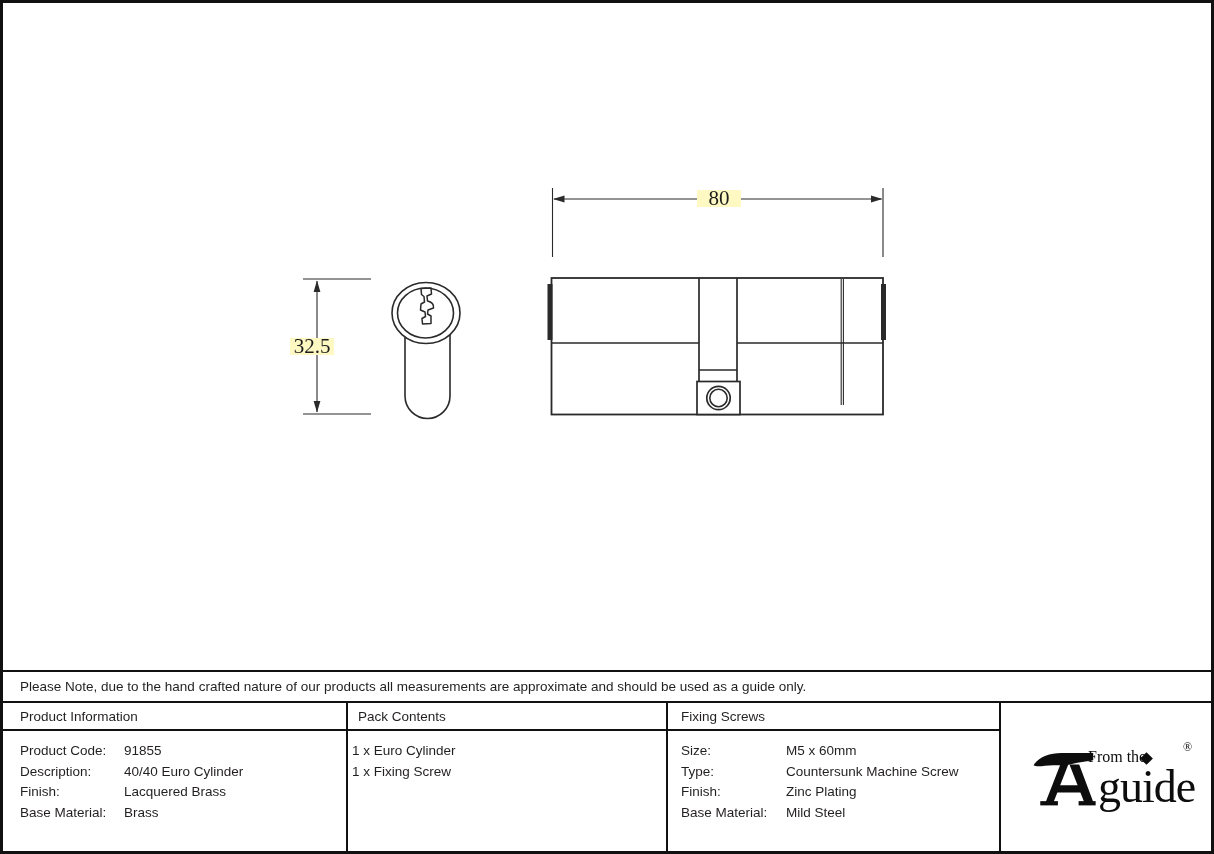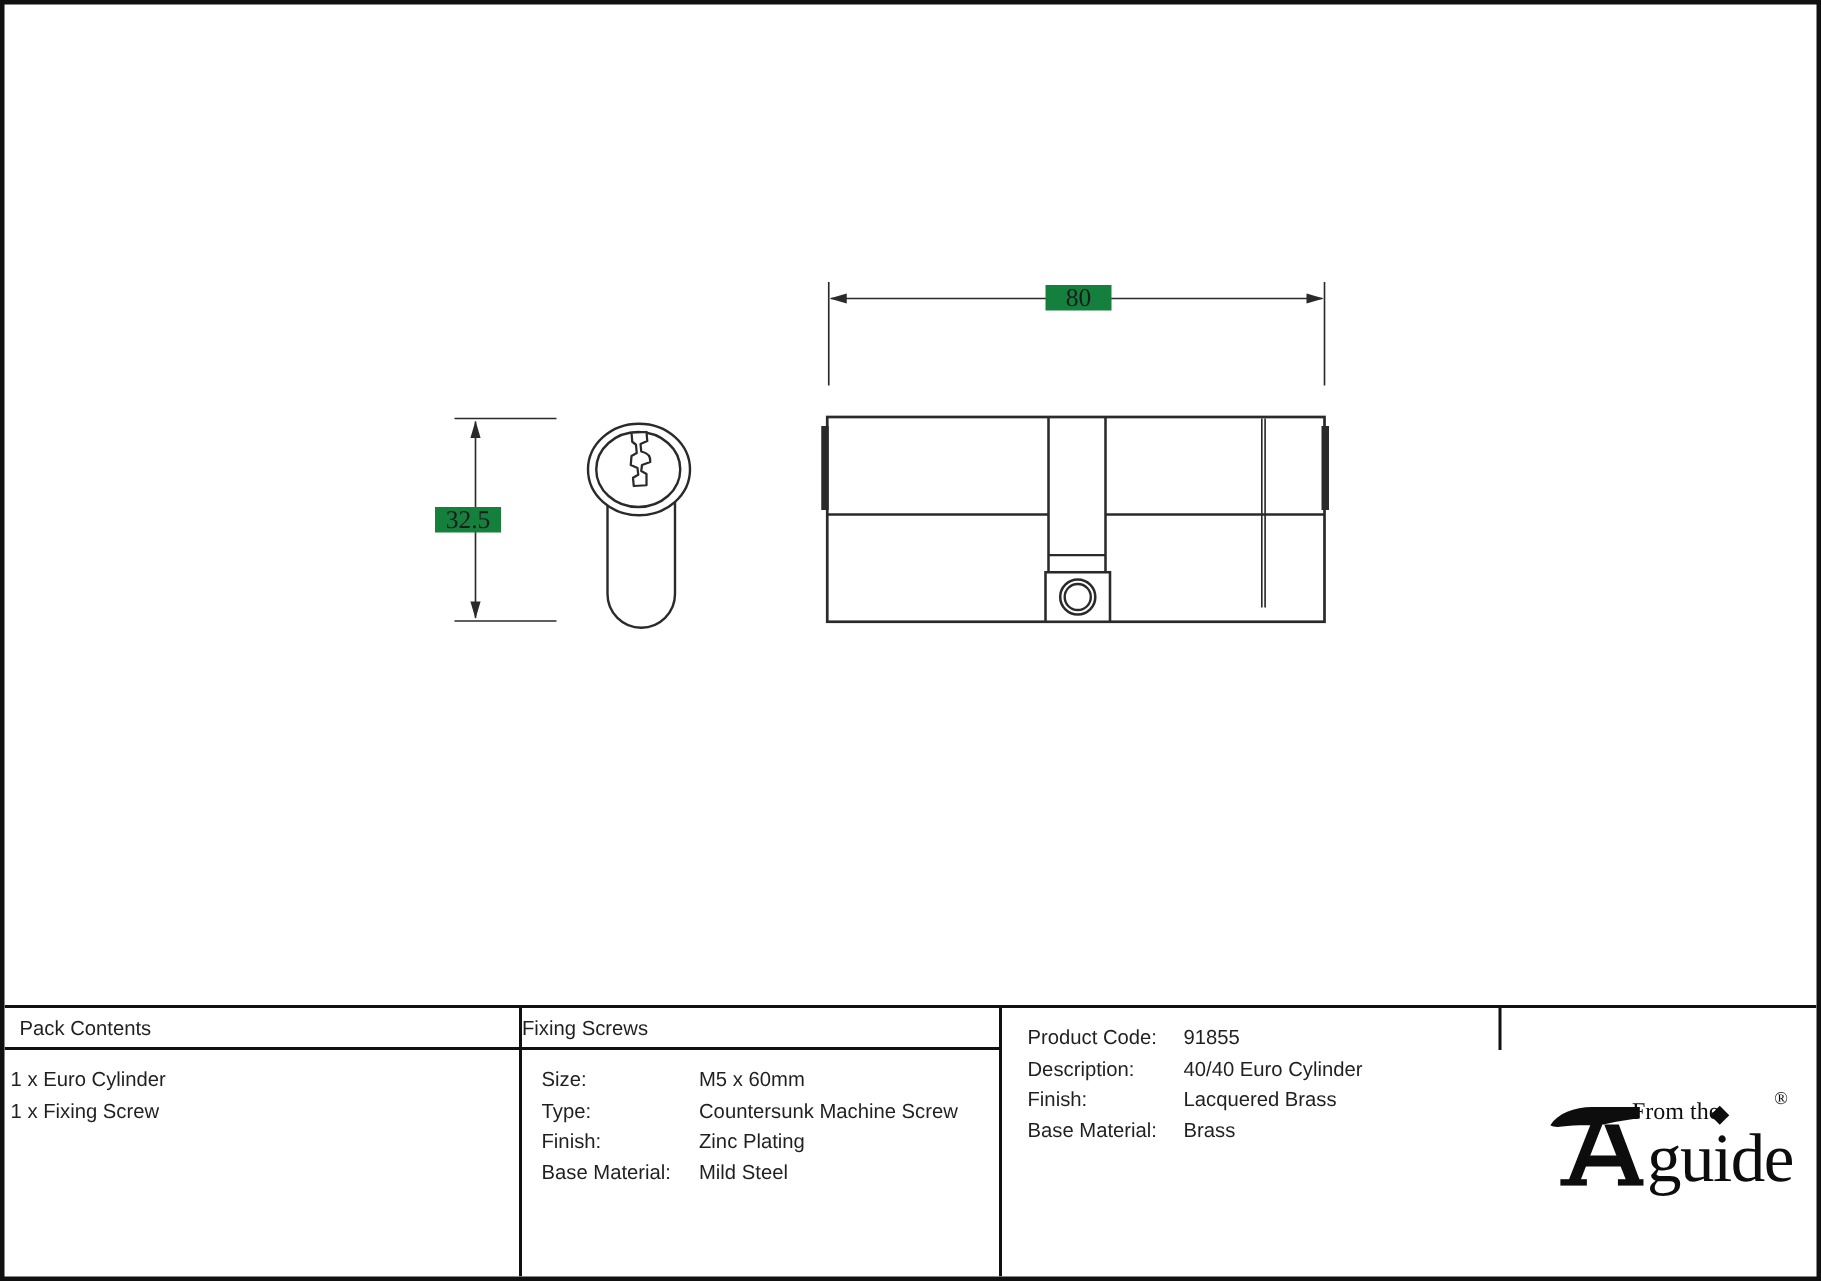--- a/index.html
+++ b/index.html
@@ -13,23 +13,23 @@
     color:#221f20;
     overflow:hidden;
     display:flex; flex-direction:column;
   }
 
   
   .drawing { position:relative; height:667px; flex:none; }
   .drawing svg { position:absolute; left:0; top:0; }
   .dim-label {
     position:absolute;
-    background:#15803d;
-    font-family:"Liberation Serif", serif;
-    font-size:17px;
+    background:#fef9c3;
+    font-family:"Liberation Serif", serif;
+    font-size:21px;
     text-align:center;
     line-height:17px;
     color:#1c1c1c;
     padding:0 2px;
   }
   .dim-w { left:694px; top:187px; width:40px; }
   .dim-h { left:287px; top:335px; width:40px; }
 
   
   .note-row {
@@ -51,21 +51,21 @@
   }
   .cell { box-sizing:border-box; }
   .vline { border-right:2px solid #111111; }
   .head {
     border-bottom:2px solid #111111;
     display:flex; align-items:center;
     font-size:13.5px;
   }
   .h1 { padding-left:17px; }
   .h2 { padding-left:10px; }
-  .h3 { }
+  .h3 { padding-left:13px; }
   .body-cell { padding-top:10px; font-size:13.5px; }
   .kv-row { display:flex; line-height:20.5px; }
   .kv-label { flex:none; }
   .c1 .kv-row { padding-left:17px; }
   .c1 .kv-label { width:104px; }
   .c3 .kv-row { padding-left:13px; }
   .c3 .kv-label { width:105px; }
   .c2 .list-item { padding-left:4px; line-height:20.5px; }
 
   
@@ -154,23 +154,29 @@
 
         <line x1="838.2" y1="276" x2="838.2" y2="402" stroke-width="1.1"></line>
         <line x1="840.4" y1="276" x2="840.4" y2="402" stroke-width="1.1"></line>
       </g>
     </svg>
 
     <div class="dim-label dim-w">80</div>
     <div class="dim-label dim-h">32.5</div>
   </div>
 
+  <div class="note-row">
+    <span>Please Note, due to the hand crafted nature of our products all measurements are approximate and should be used as a guide only.</span>
+  </div>
 
   <div class="spec-table">
 
+    <div class="cell head h1 vline">
+      <span>Product Information</span>
+    </div>
     <div class="cell head h2 vline">
       <span>Pack Contents</span>
     </div>
     <div class="cell head h3 vline">
       <span>Fixing Screws</span>
     </div>
 
     <div class="cell logo-cell">
       <div class="logo">
         <svg class="anvil-a" width="76" height="56" viewBox="0 0 104 92" fill="#0d0d0d">

